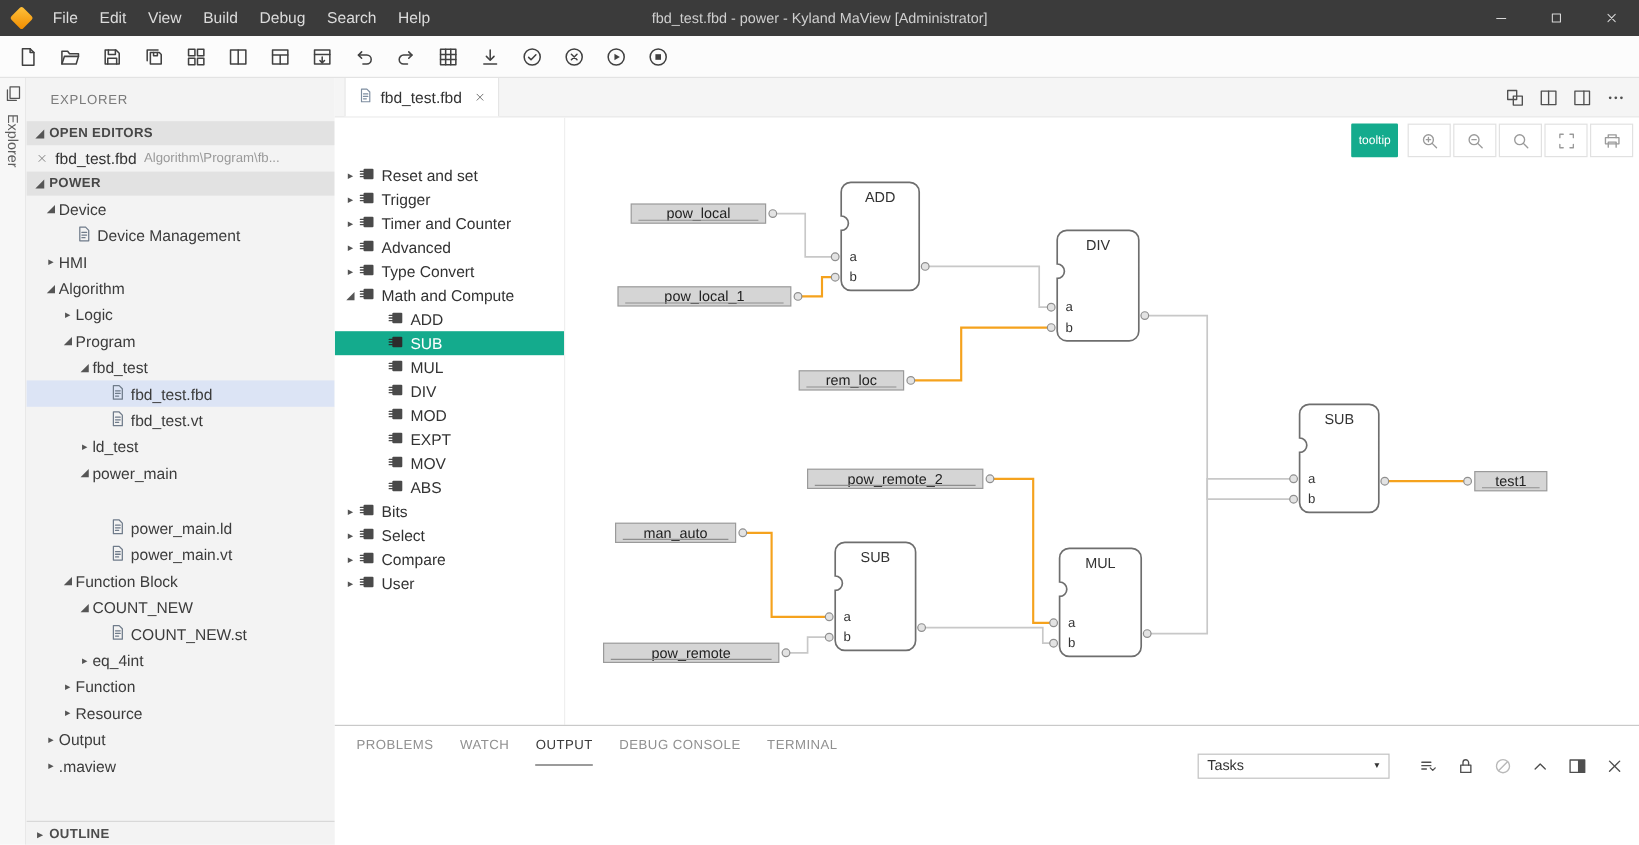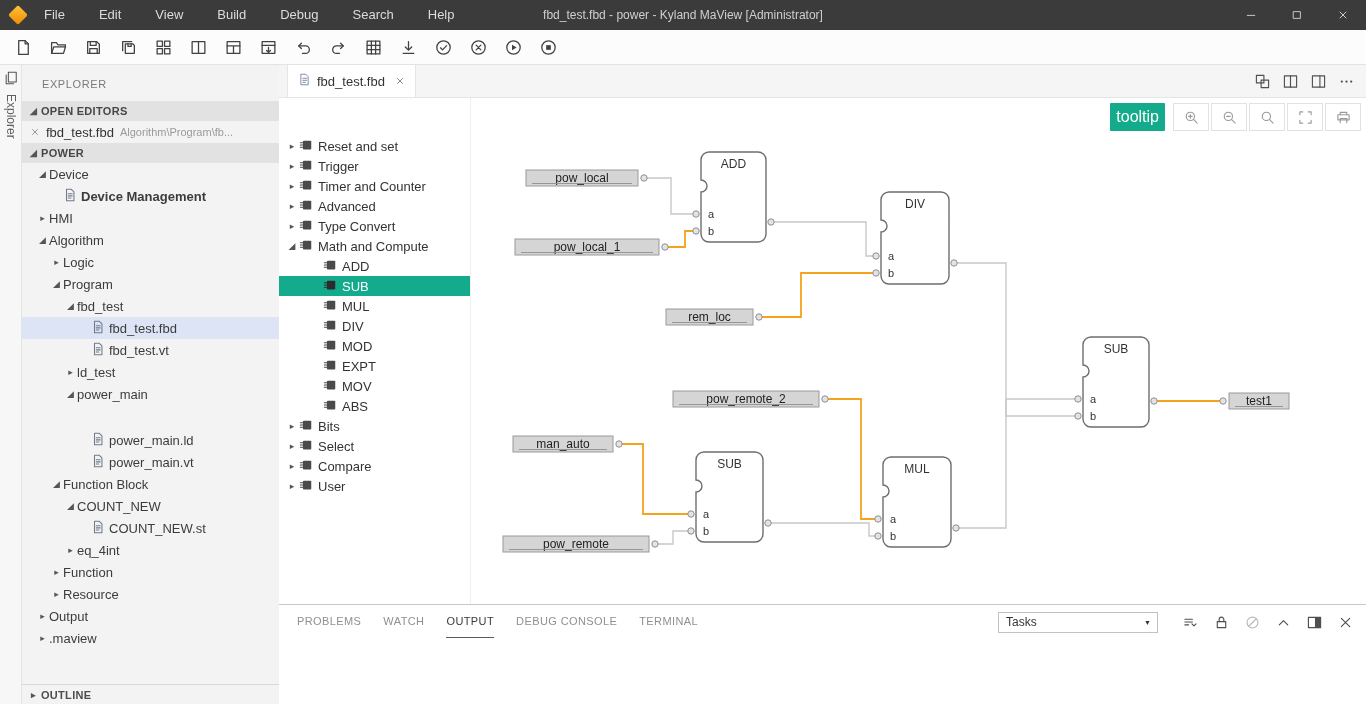--- a/index.html
+++ b/index.html
@@ -7,21 +7,21 @@
               font-family:"Liberation Sans", sans-serif; }
   body { position:relative; }
   .icn { display:inline-flex; width:16px; height:16px; flex:none; }
   .icn svg { width:100%; height:100%; }
 
   
   .titlebar { position:absolute; left:0; top:0; width:1366px; height:30px; background:#3b3b3b;
               display:flex; align-items:center; color:#dcdcdc; z-index:10; }
   .logo { width:14px; height:14px; margin:0 10px 0 11px; flex:none;
           background:linear-gradient(135deg,#ffc23c,#f08c00); transform:rotate(45deg); border-radius:2px; }
-  .menubar { display:flex; height:100%;gap:16px; }
+  .menubar { display:flex; height:100%; }
   .menu-item { padding:0 9px; line-height:30px; font-size:13px; cursor:default; }
   .window-title { position:absolute; left:50%; transform:translateX(-50%); font-size:12px; color:#cfcfcf; white-space:nowrap; }
   .win-controls { position:absolute; right:0; top:0; display:flex; height:30px; }
   .win-btn { width:46px; height:30px; display:flex; align-items:center; justify-content:center; color:#d8d8d8; }
   .win-btn .icn { width:12px; height:12px; }
 
   
   .toolbar { position:absolute; top:30px; left:0; width:1366px; height:35px; background:#fcfcfc;
              border-bottom:1px solid #e3e3e3; display:flex; align-items:center; padding-left:8px; }
   .tool-btn { width:30px; height:28px; margin-right:5px; display:flex; align-items:center; justify-content:center;
@@ -74,36 +74,36 @@
   .palette { position:absolute; left:0; top:33px; width:191px; bottom:0; background:#fff; padding-top:38px; overflow:hidden; }
   .pal-row { height:20px; display:flex; align-items:center; font-size:13px; color:#333; cursor:default; }
   .pal-row.selected { background:var(--accent,#14ab8d); color:#fff; }
   .pal-arrow { width:14px; font-size:9px; color:#555; text-align:center; flex:none; }
   .pal-icon { color:#4a4a4a; margin-right:5px; }
   .pal-icon .icn { width:14px; height:14px; }
   .pal-row.selected .pal-icon { color:#2c2c2c; }
 
   .canvas { position:absolute; left:191px; top:33px; right:0; bottom:0; background:#fff; border-left:1px solid #efefef; }
   .canvas-toolbar { position:absolute; top:5px; right:5px; display:flex; align-items:center; z-index:3; }
-  .tooltip-btn { min-width:38px; height:28px; background:var(--accent,#14ab8d); color:#fff; font-size:16px;
+  .tooltip-btn { min-width:38px; height:28px; background:var(--accent,#14ab8d); color:#fff; font-size:10px;
                  display:flex; align-items:center; justify-content:center; padding:0 6px; margin-right:6px; border-radius:1px; }
   .canvas-btn { width:36px; height:28px; background:#fff; border:1px solid #e1e1e1; margin-left:2px;
                 display:flex; align-items:center; justify-content:center; color:#9a9a9a; }
   .canvas-btn .icn { width:15px; height:15px; }
   #diagram { position:absolute; left:0; top:0; }
   #diagram text { font-family:"Liberation Sans", sans-serif; }
 
   
   .bottom { position:absolute; left:279px; top:604px; width:1087px; height:100px; background:#fff;
             border-top:1px solid #c9c9c9; }
   .bottom-tabs { height:33px; display:flex; align-items:center; padding-left:18px; }
   .btab { font-size:11px; letter-spacing:0.4px; color:#909090; margin-right:22px; height:33px;
           line-height:32px; cursor:default; }
   .btab.active { color:#3a3a3a; border-bottom:1px solid #5a5a5a; }
-  .bottom-right { position:absolute; right:8px; top:5px; display:flex; align-items:center; }
+  .bottom-right { position:absolute; right:8px; top:21px; display:flex; align-items:center; }
   .tasks-select { width:160px; height:21px; border:1px solid #c2c2c2; background:#fff; display:flex;
                   align-items:center; font-size:12px; color:#333; padding-left:7px; position:relative; margin-right:14px; }
   .tasks-arrow { position:absolute; right:0; top:0; width:19px; height:19px; display:flex; align-items:center;
                  justify-content:center; font-size:7px; color:#333; }
   .bottom-icon { width:26px; height:24px; margin-left:5px; display:flex; align-items:center;
                  justify-content:center; color:#4f4f4f; }
   .bottom-icon .icn { width:15px; height:15px; }
   .bottom-icon.dim { color:#b9b9b9; }
 </style>
 </head>
@@ -316,21 +316,21 @@
   <div class="section-header">
     <span class="section-arrow">◢</span>
     <span>POWER</span>
   </div>
 
   <div>
       <div class="tree-row" style="padding-left: 14px;">
         <span class="tree-arrow">◢</span>
         <span>Device</span>
       </div>
-      <div class="tree-row" style="padding-left: 28px; font-weight: bold;">
+      <div class="tree-row" style="padding-left: 28px;">
         <span class="tree-spacer"></span>
         <span class="tree-icon"><span class="icn">
             <svg viewBox="0 0 16 16" fill="none" stroke="currentColor" stroke-width="1.2" stroke-linecap="round" stroke-linejoin="round">
               <path d="M4 1.5h5.5l3 3v10h-8.5z"></path>
               <path d="M6 6.5h4.5M6 9h4.5M6 11.5h3"></path>
             </svg>
           </span></span>
         <span>Device Management</span>
       </div>
       <div class="tree-row" style="padding-left: 14px;">

